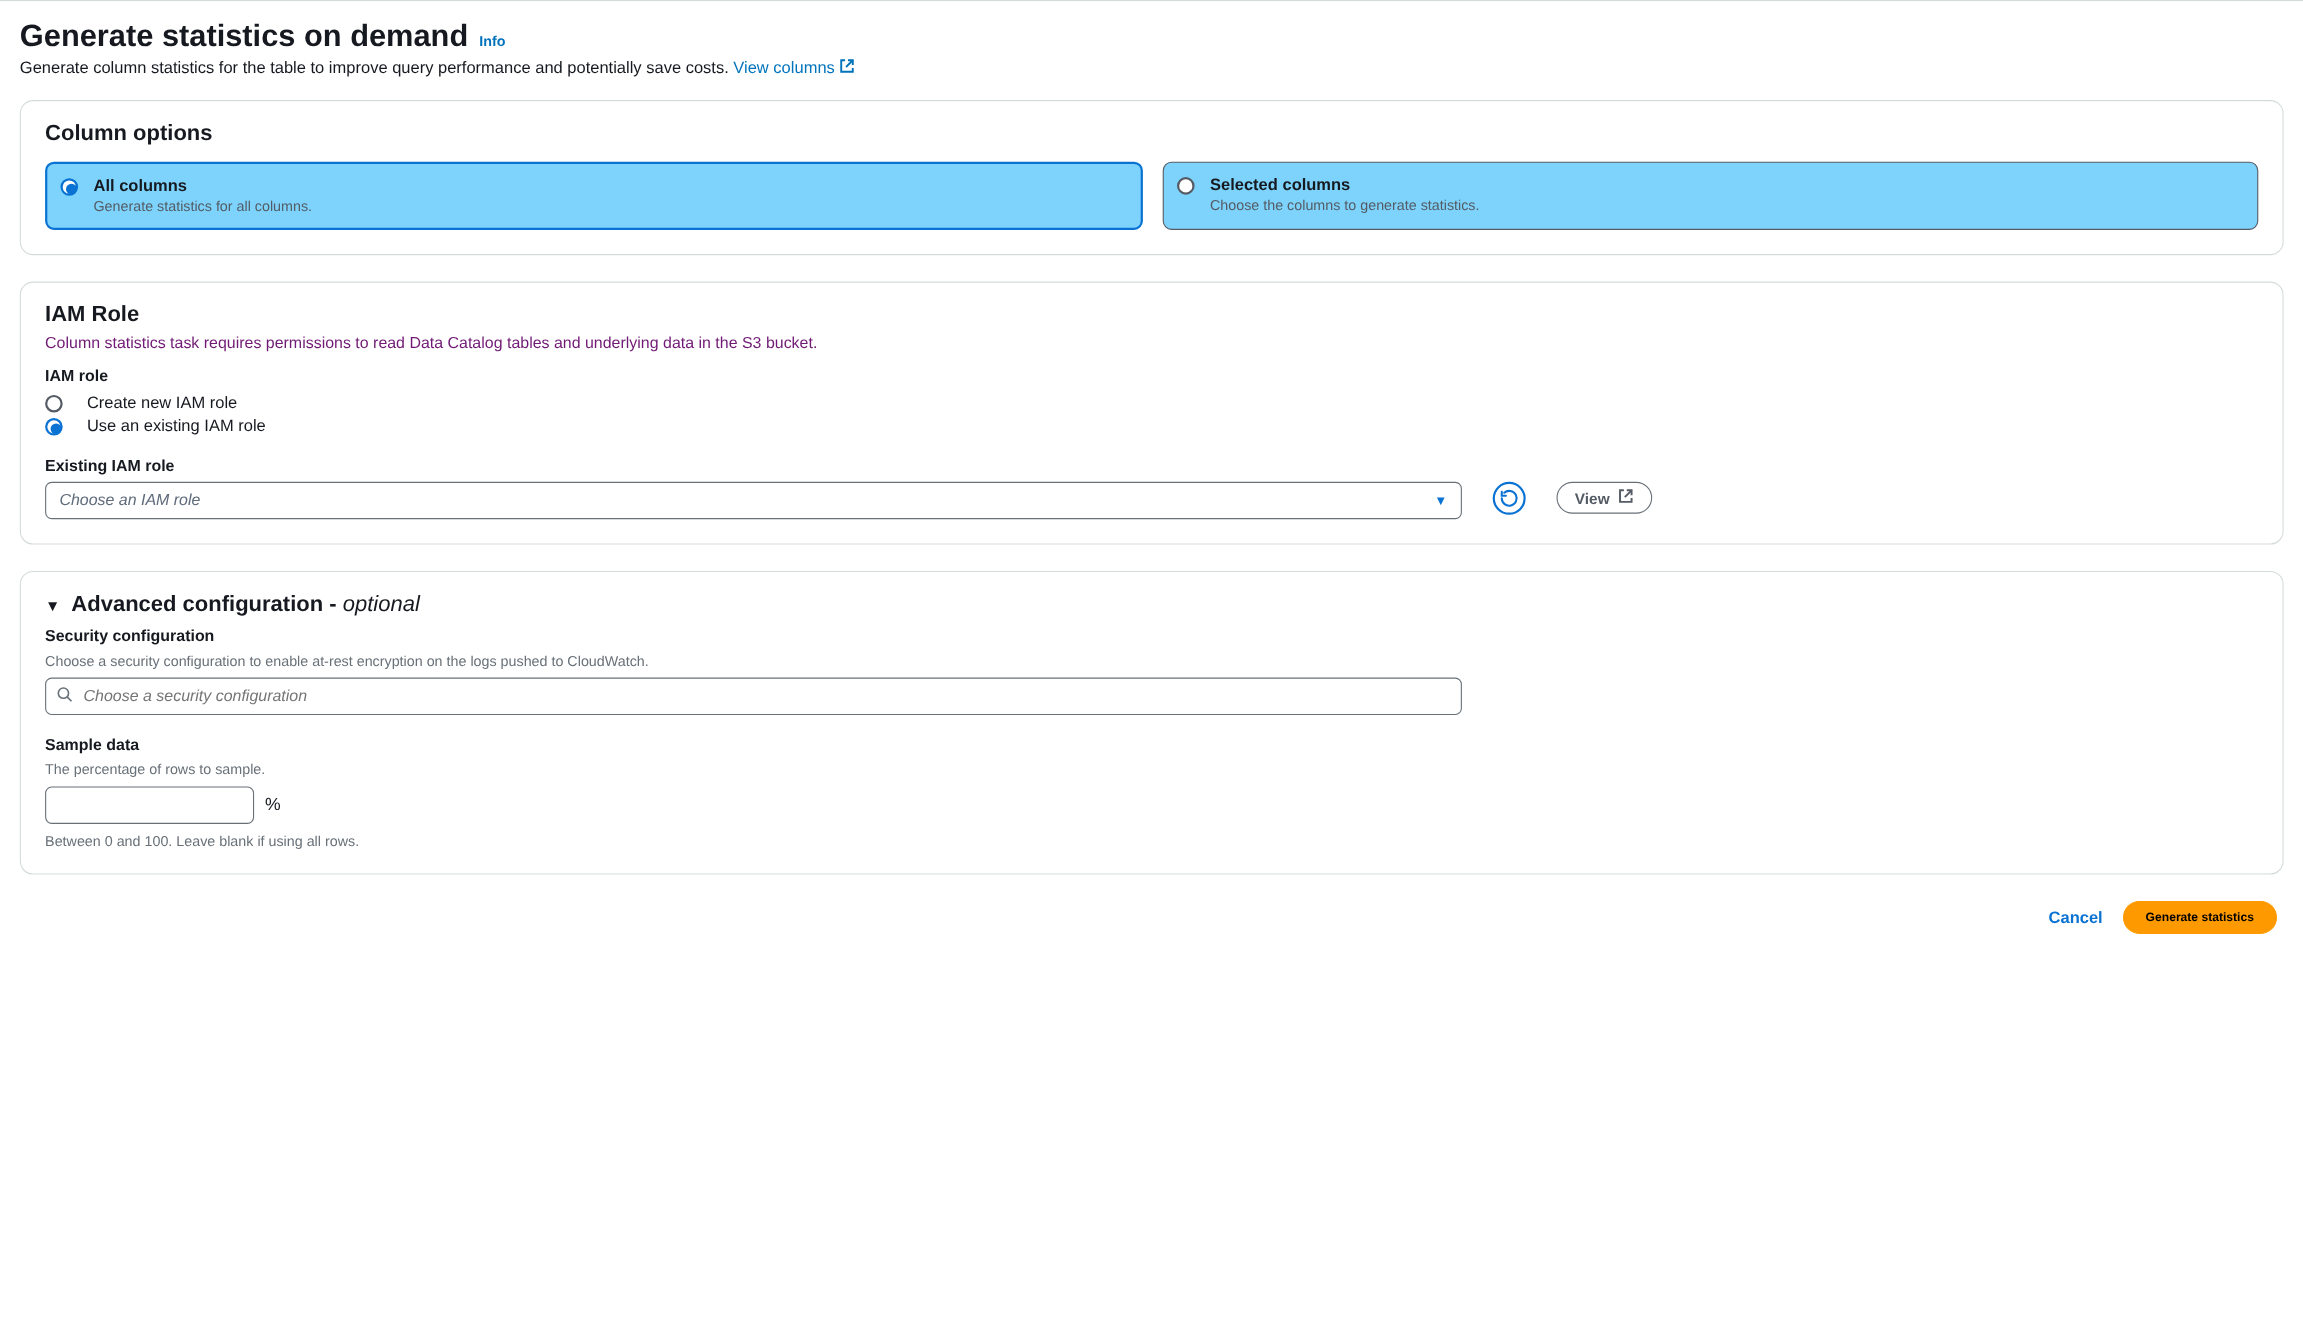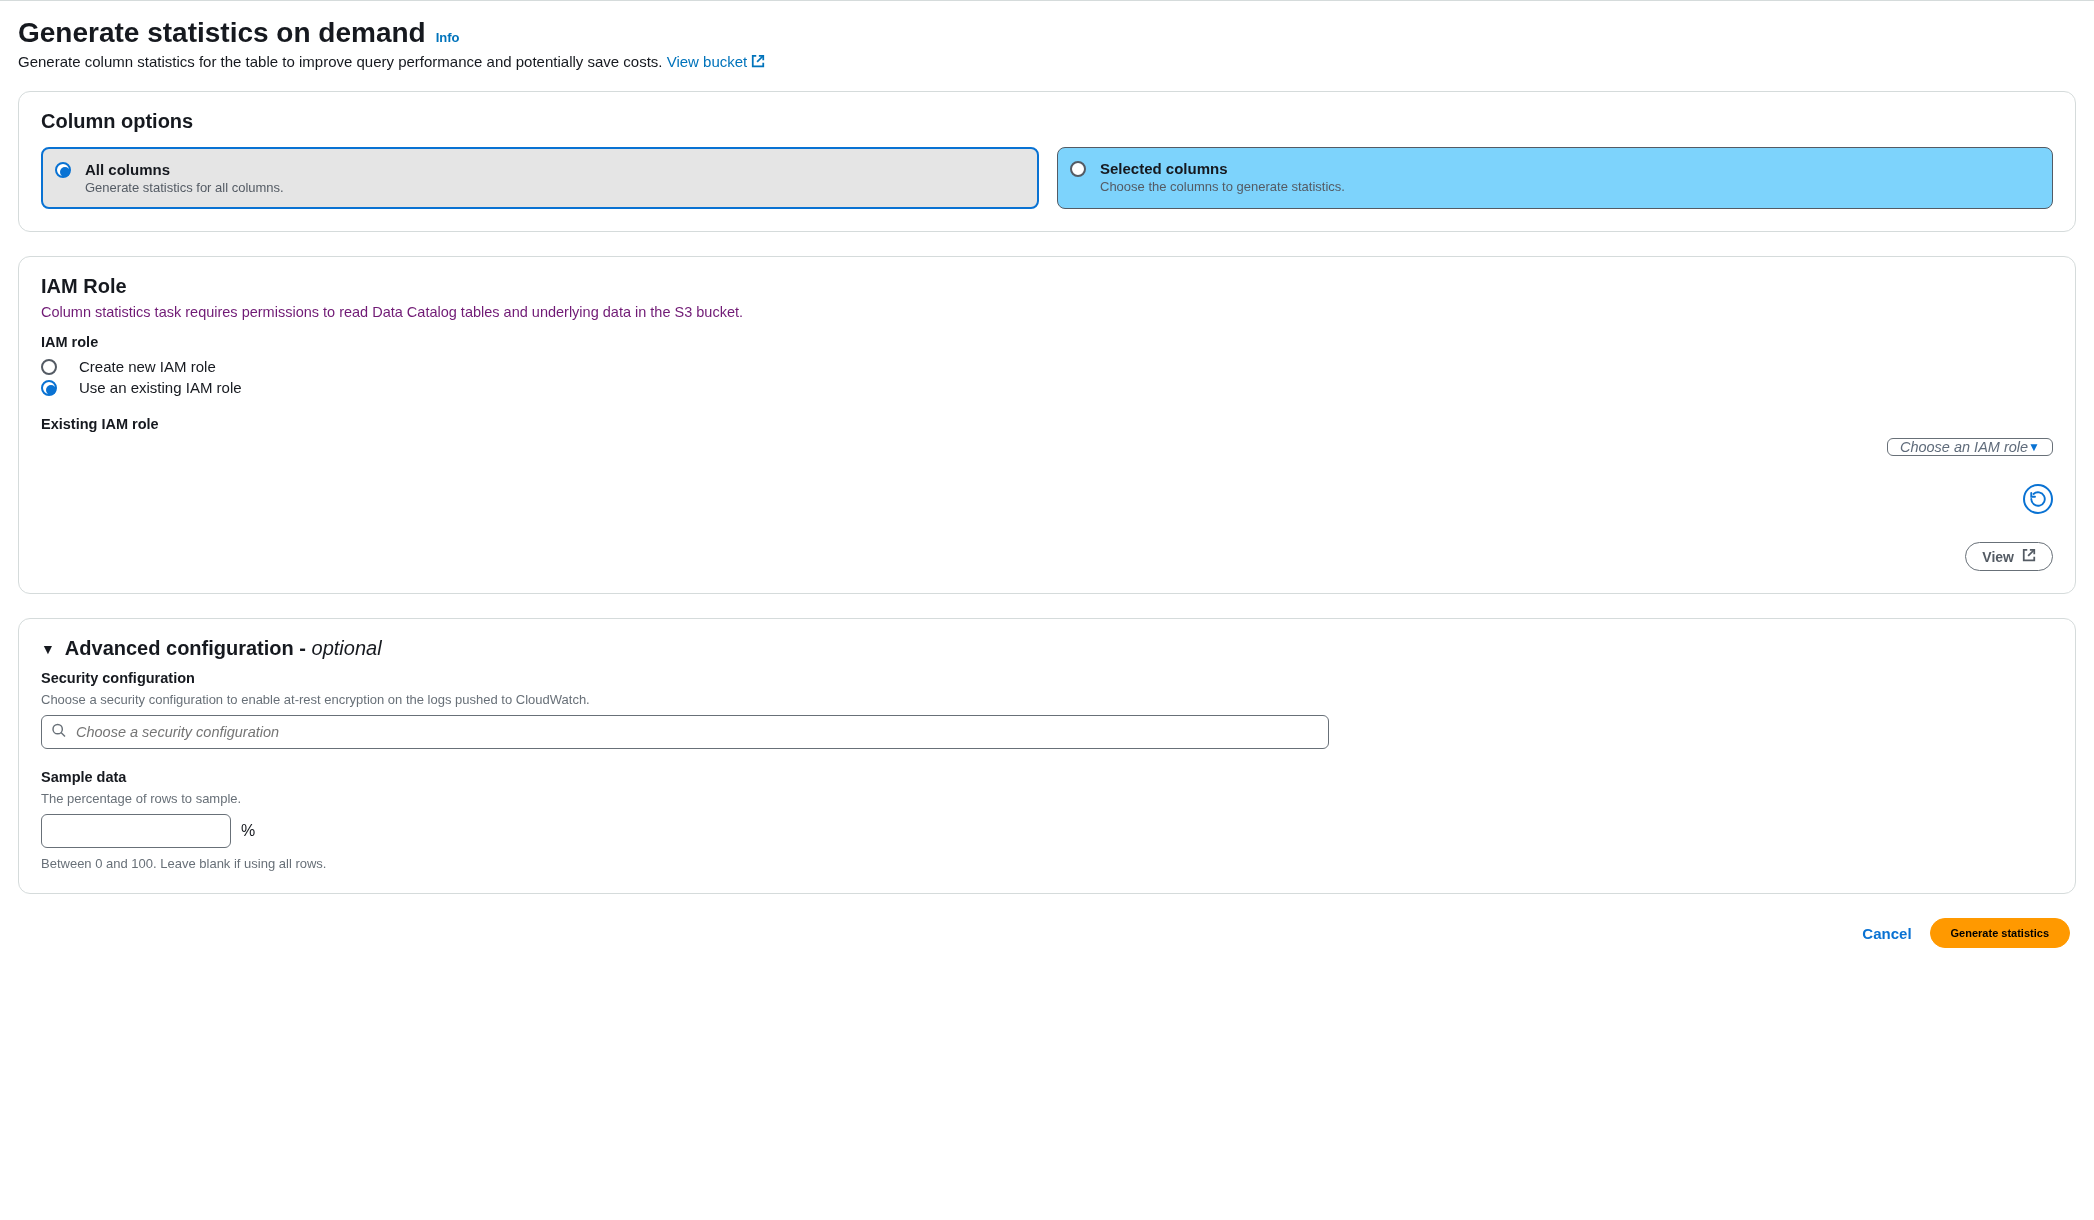--- a/index.html
+++ b/index.html
@@ -67,21 +67,21 @@
     flex: 1;
     border: 1.5px solid #545b64;
     border-radius: 8px;
     padding: 12px 14px 12px 42px;
     position: relative;
     cursor: pointer;
     background: #7dd3fc;
   }
   .tile.selected {
     border: 2px solid #0972d3;
-    background: #e5e5e5;
+    background: #7dd3fc;
   }
   .tile .radio {
     position: absolute;
     left: 12px; top: 13px;
     width: 16px; height: 16px;
     border-radius: 50%;
     border: 2px solid #545b64;
     background: #fff;
   }
   .tile.selected .radio {
@@ -133,21 +133,21 @@
     position: absolute;
     left: 3px; top: 3px;
     width: 10px; height: 10px;
     border-radius: 50%;
     background: #0972d3;
   }
   .radio-text {
     font-size: 15px;
   }
   .select-row {
-    display: flex; align-items: flex-end; gap: 28px; flex-direction: column;
+    display: flex; align-items: flex-start; gap: 28px;
   }
   .select {
     flex: 0 0 64%;
     border: 1.5px solid #687078;
     border-radius: 6px;
     height: 34px;
     display: flex; align-items: center;
     padding: 0 12px;
     justify-content: space-between;
     cursor: pointer;
@@ -267,21 +267,21 @@
 </head>
 <body>
 
 <div class="page">
 
   <div class="header-row">
     <h1>Generate statistics on demand</h1>
     <span class="info-link">Info</span>
   </div>
   <div class="subtitle">
-    <span>Generate column statistics for the table to improve query performance and potentially save costs. </span><span class="link"><span>View bucket</span><span class="ext-icon"><svg width="14" height="14" viewBox="0 0 16 16" fill="none" stroke="#0073bb" stroke-width="2">
+    <span>Generate column statistics for the table to improve query performance and potentially save costs. </span><span class="link"><span>View columns</span><span class="ext-icon"><svg width="14" height="14" viewBox="0 0 16 16" fill="none" stroke="#0073bb" stroke-width="2">
             <path d="M6 2H2v12h12v-4"></path>
             <path d="M9 2h5v5"></path>
             <path d="M14 2L7 9"></path>
           </svg></span></span>
   </div>
 
   <div class="panel">
     <h2>Column options</h2>
     <div class="tile-row">
       <div class="tile selected">

